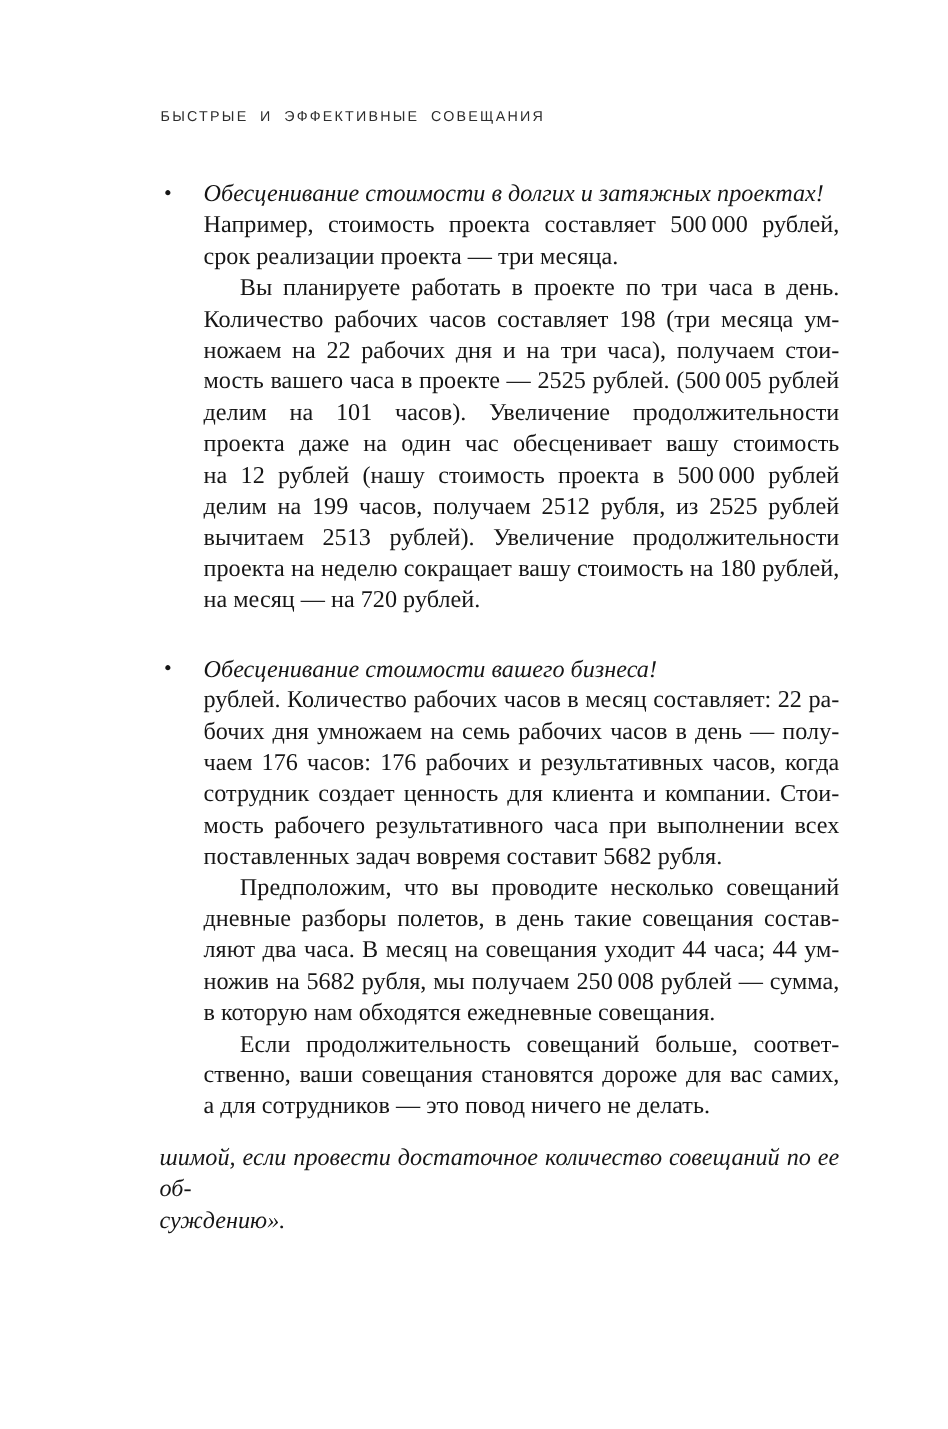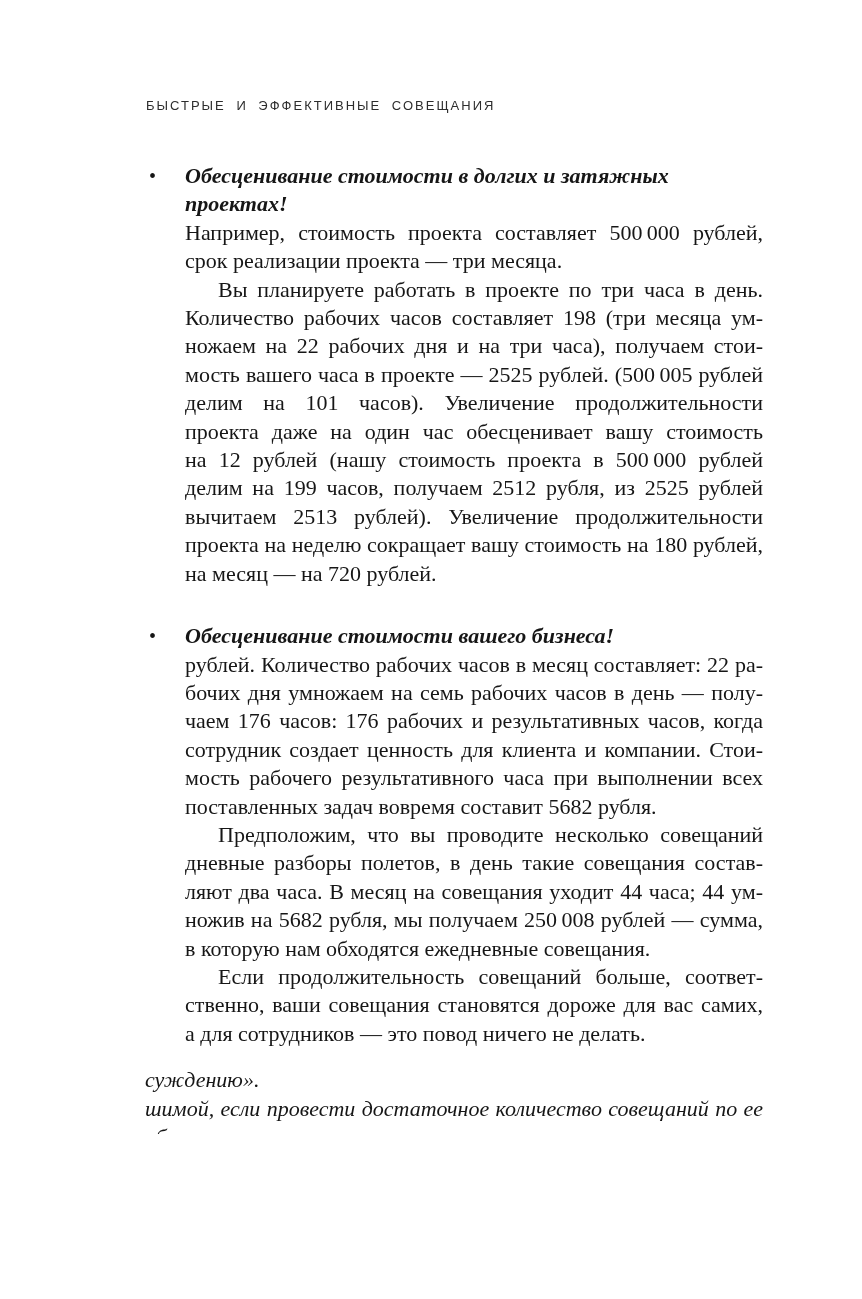--- a/index.html
+++ b/index.html
@@ -46,21 +46,20 @@
   .bullet-marker {
     position: absolute;
     left: 4px;
     top: 0;
     font-size: 20px;
     line-height: 28.4px;
   }
   .b-title {
     font-style: italic;
     text-align: left;
-    font-weight: bold;
   }
   .line {
     text-align: justify;
     text-align-last: justify;
   }
   .line.last {
     text-align: justify;
     text-align-last: left;
   }
   .line.indent {
@@ -120,19 +119,19 @@
         <div class="line indent">Предположим, что вы проводите несколько совещаний</div>
         <div class="line">дневные разборы полетов, в день такие совещания состав-</div>
         <div class="line">ляют два часа. В месяц на совещания уходит 44 часа; 44 ум-</div>
         <div class="line">ножив на 5682 рубля, мы получаем 250 008 рублей — сумма,</div>
         <div class="line last">в которую нам обходятся ежедневные совещания.</div>
         <div class="line indent">Если продолжительность совещаний больше, соответ-</div>
         <div class="line">ственно, ваши совещания становятся дороже для вас самих,</div>
         <div class="line last">а для сотрудников — это повод ничего не делать.</div>
       </div>
       <div class="closing">
+        <div class="line"><span class="it">шимой, если провести достаточное количество совещаний по ее об-</span></div>
         <div class="line last"><span class="it">суждению».</span></div>
-        <div class="line"><span class="it">шимой, если провести достаточное количество совещаний по ее об-</span></div>
       </div>
     </main>
 
   <div class="page-number">6</div>
 </div>
 
 </body></html>

